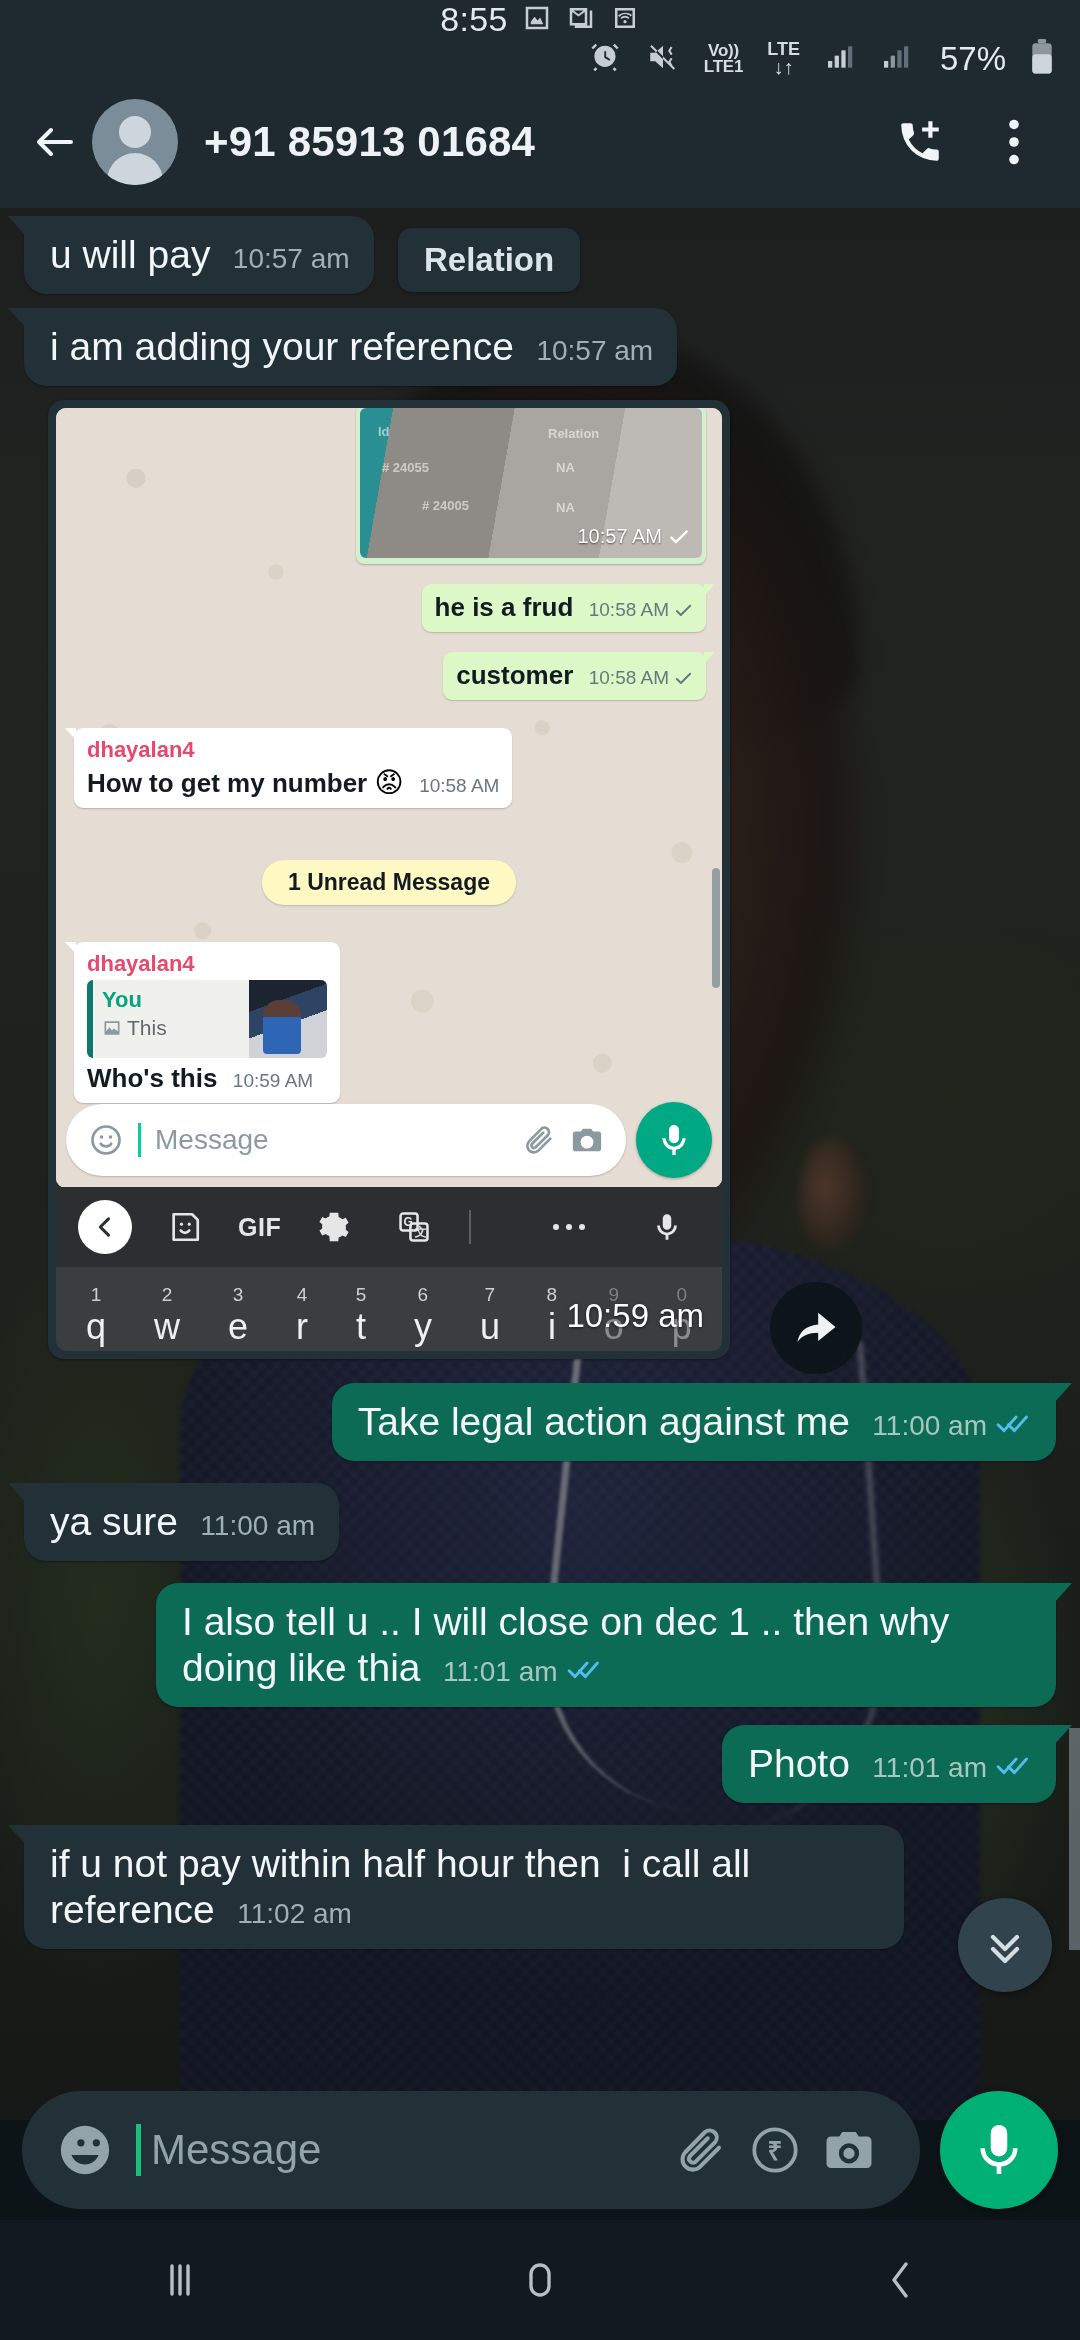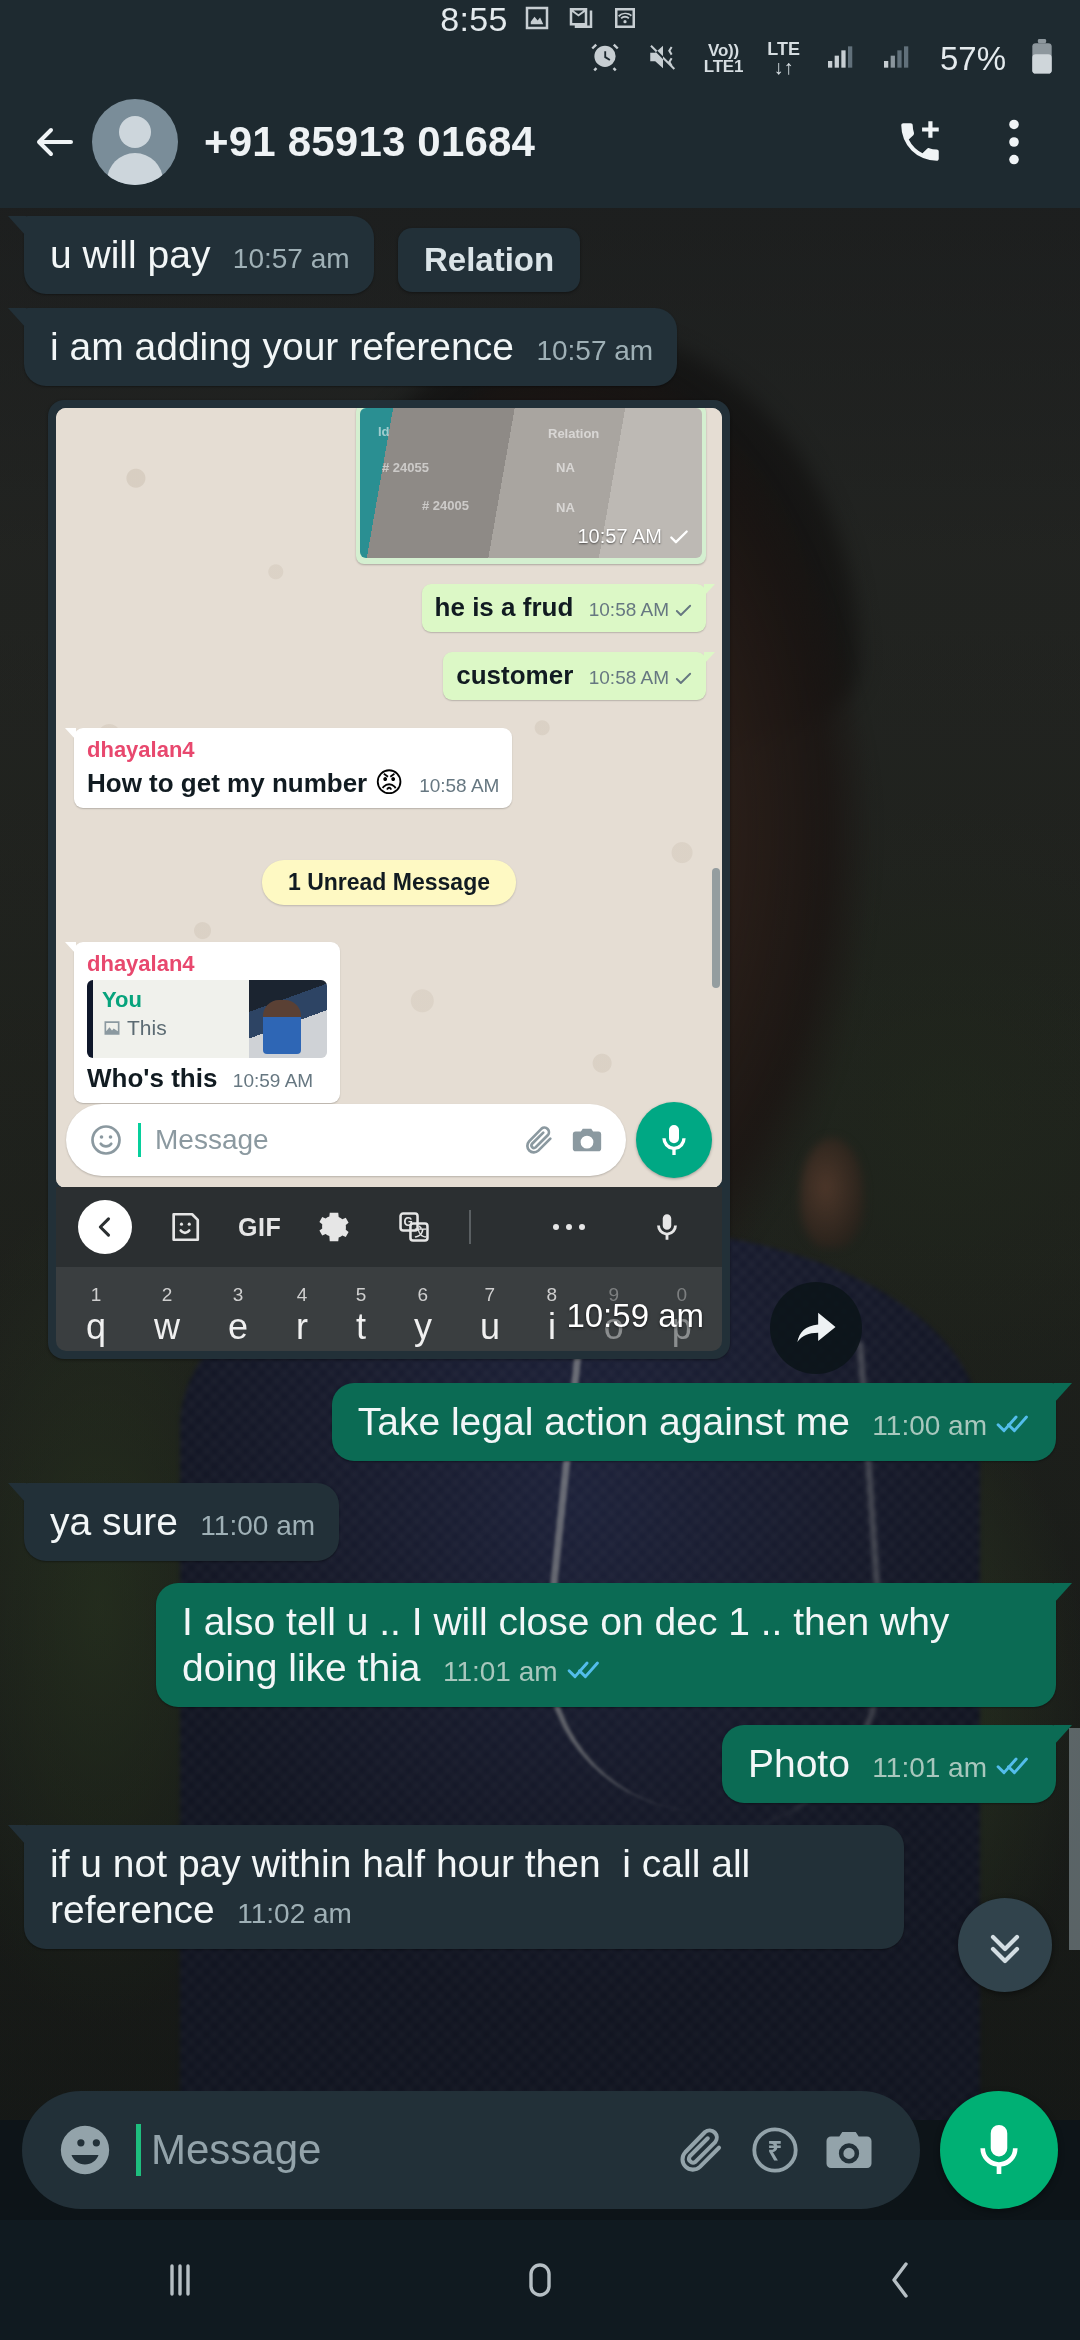--- a/index.html
+++ b/index.html
@@ -227,21 +227,21 @@
   .ss-meta { display: inline-flex; align-items: center; gap: 5px; margin-left: 11px; white-space: nowrap; }
   .ss-time { font-size: 19px; color: #667781; }
   .ss-name { font-size: 22px; color: #e8486e; font-weight: 700; margin-bottom: 3px; }
   .ss-unread {
     background: #fef9c3; border-radius: 22px; padding: 9px 26px;
     font-size: 23px; font-weight: 700; color: #111b21;
     box-shadow: 0 1px 2px rgba(0,0,0,.18);
   }
   .ss-quote {
     display: flex; background: #f0f1ec; border-radius: 6px; overflow: hidden;
-    border-left: 6px solid #0f172a; margin-bottom: 6px; width: 240px;
+    border-left: 6px solid #0f766e; margin-bottom: 6px; width: 240px;
   }
   .ss-quote-txt { padding: 7px 9px; flex: 1 1 auto; }
   .ss-quote-you { font-size: 22px; color: #06a37c; font-weight: 700; }
   .ss-quote-sub { font-size: 21px; color: #5c6b73; display: flex; align-items: center; gap: 5px; margin-top: 3px; }
   .ss-quote-thumb {
     width: 78px; height: 78px; flex: 0 0 auto;
     background: linear-gradient(160deg, #1b2430 0 30%, #2d4464 30% 55%, #cfd2d6 55% 100%);
     position: relative;
   }
   .ss-quote-thumb::after {

